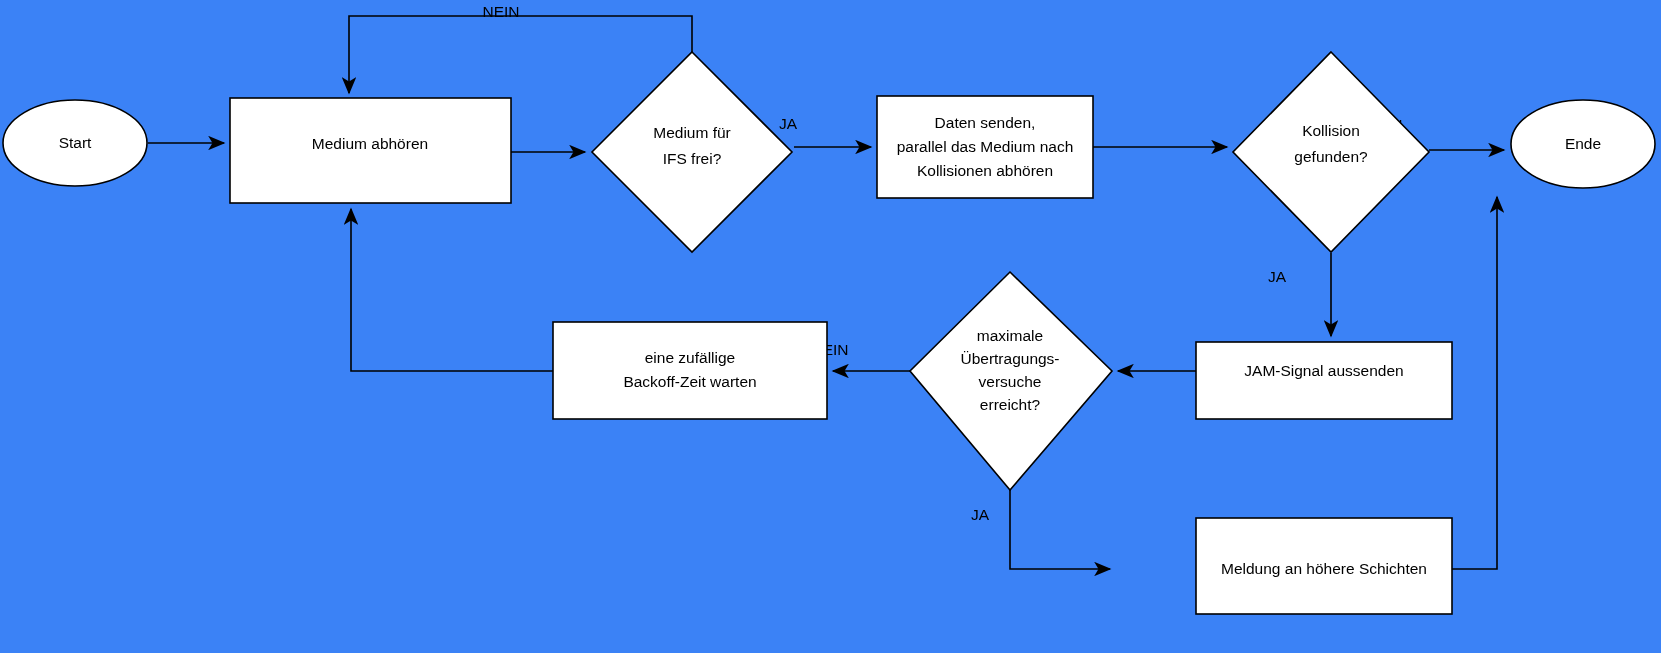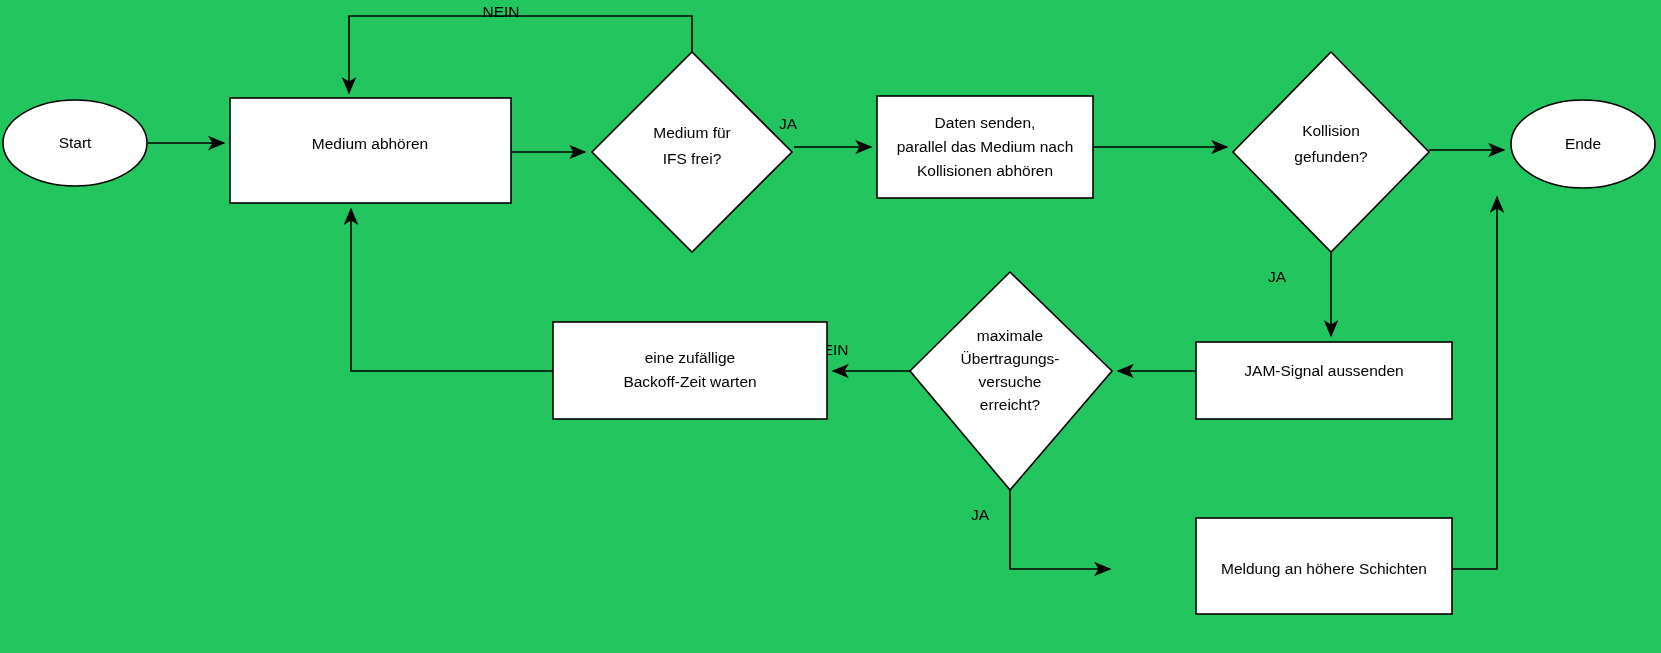--- a/index.html
+++ b/index.html
@@ -10,21 +10,21 @@
   body {
     width: 1661px;
     height: 653px;
     overflow: hidden;
     font-family: "Liberation Sans", sans-serif;
   }
   #flowchart-root {
     position: relative;
     width: 1661px;
     height: 653px;
-    background: #22c55e;
+    background: #3b82f6;
   }
   svg#flow-svg {
     display: block;
     width: 1661px;
     height: 653px;
   }
   .node-shape {
     fill: #ffffff;
     stroke: #000000;
     stroke-width: 1.6;

